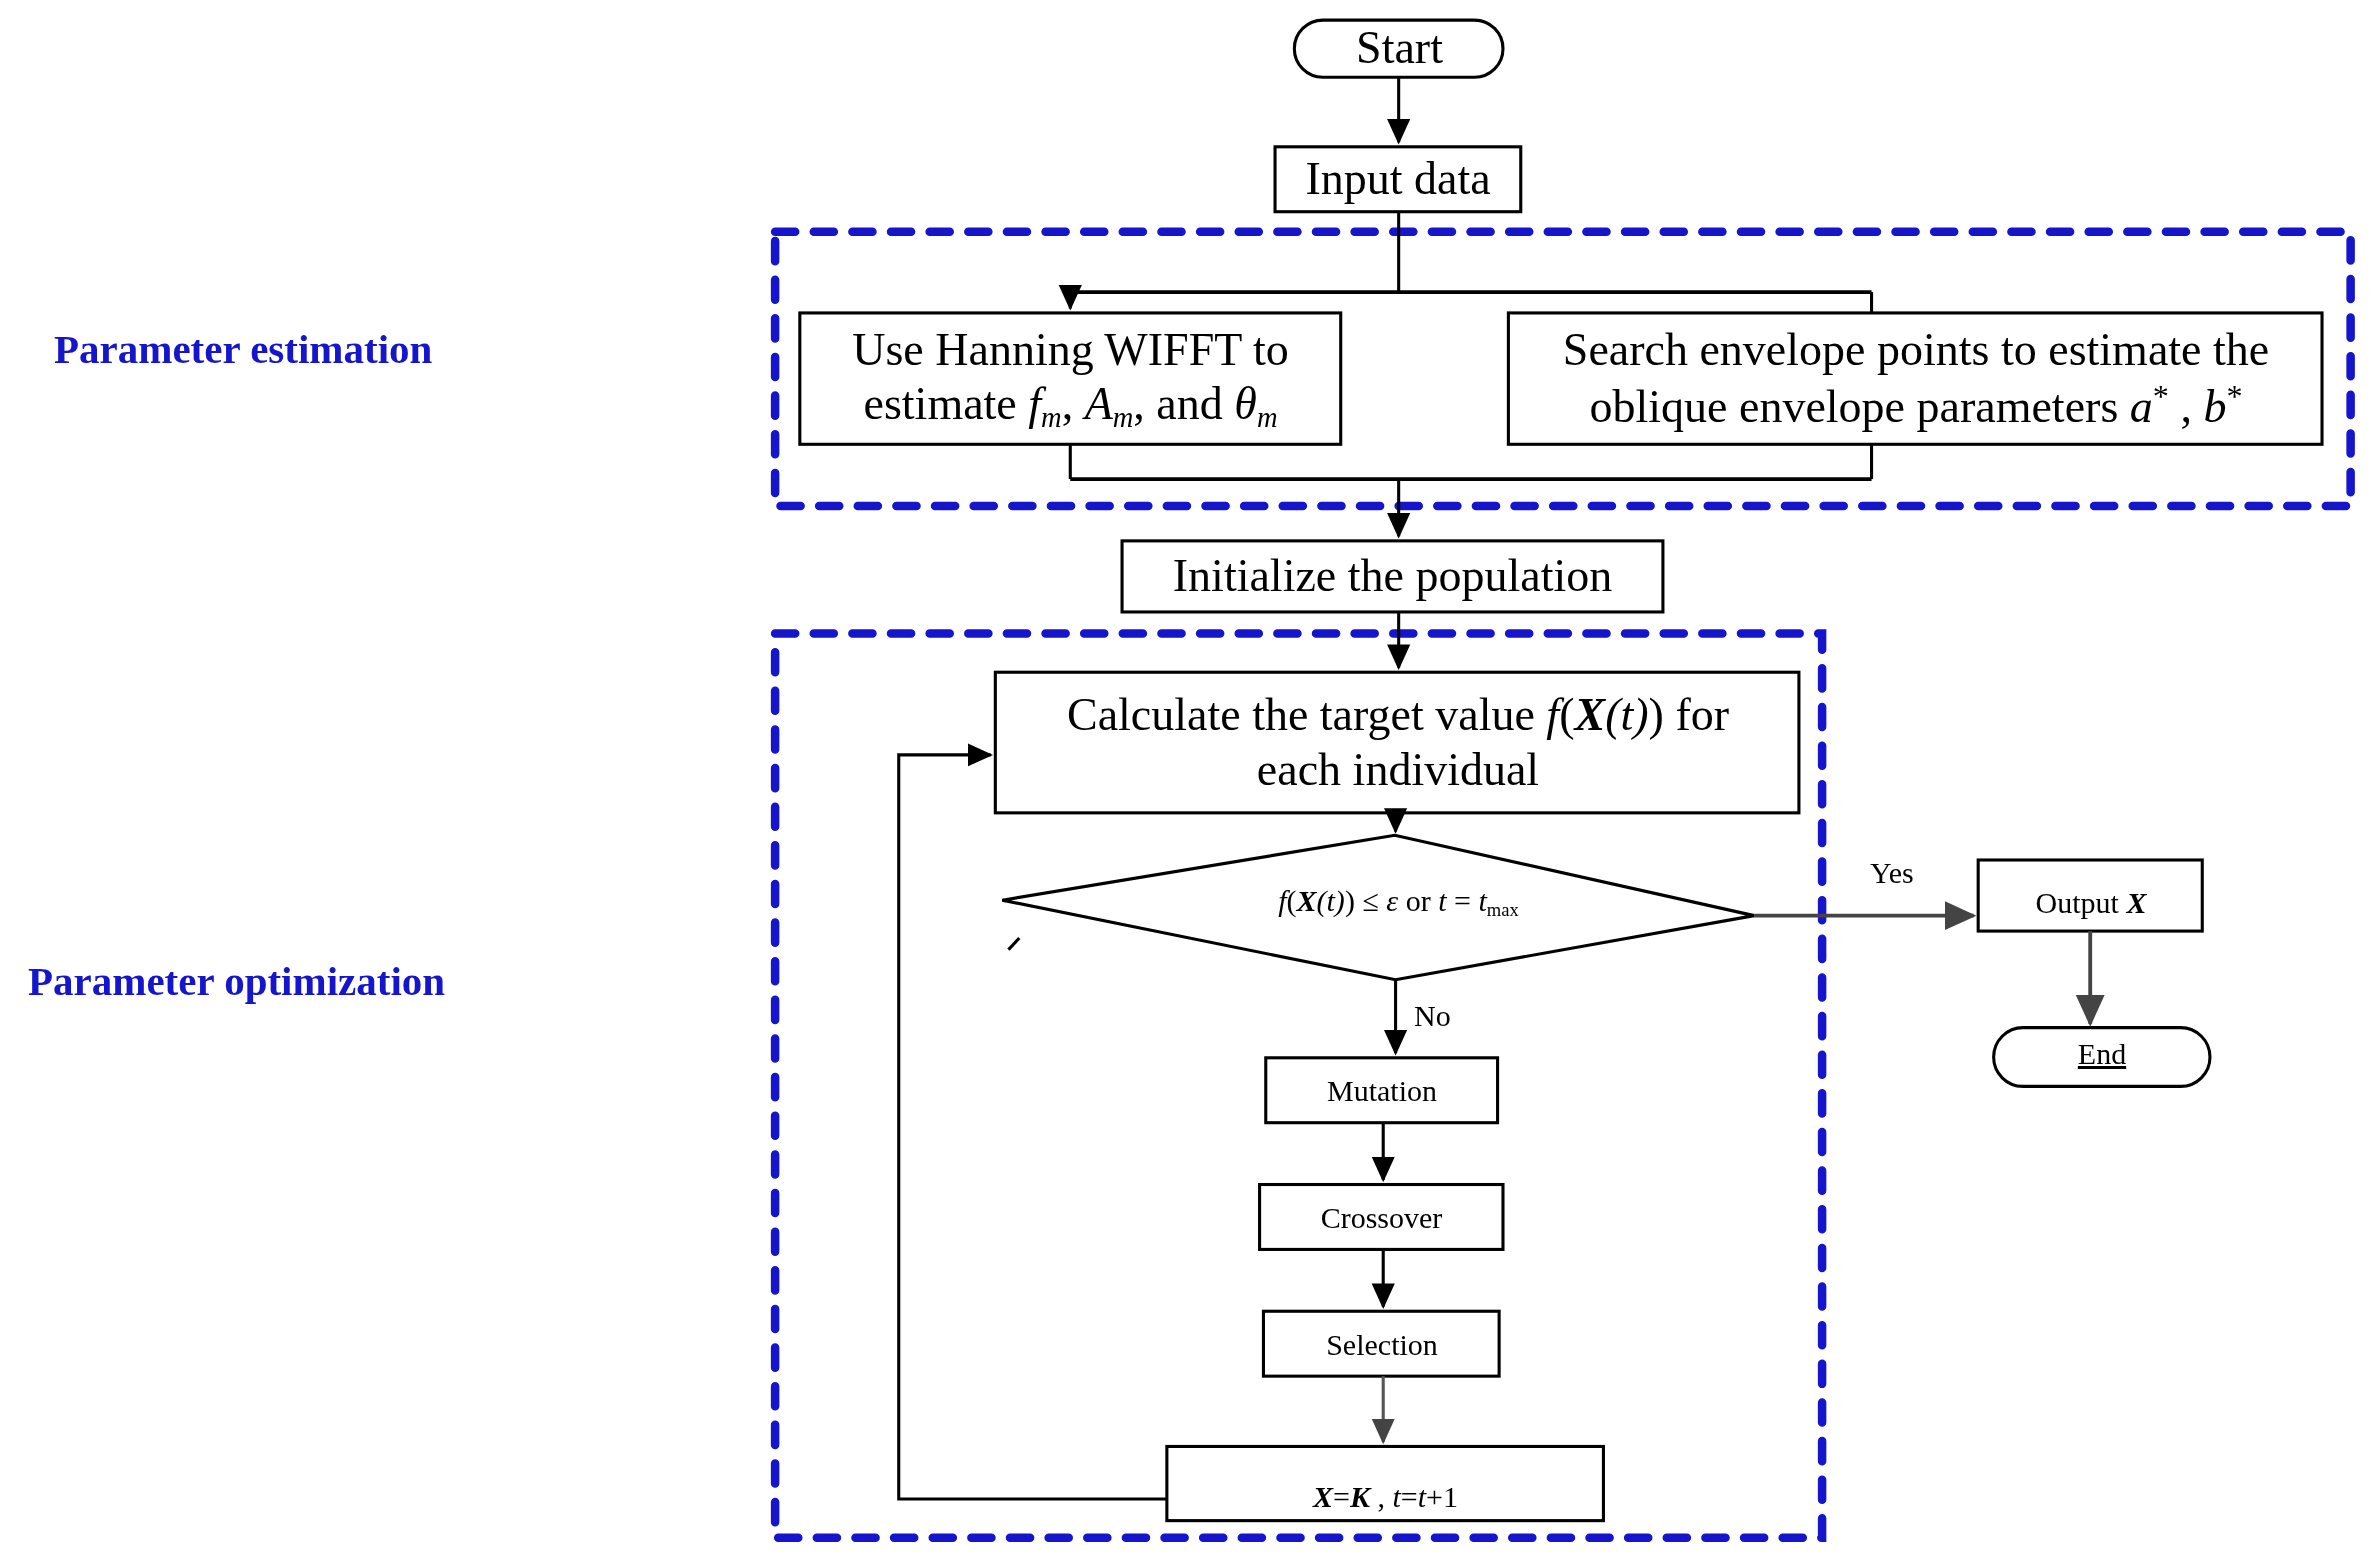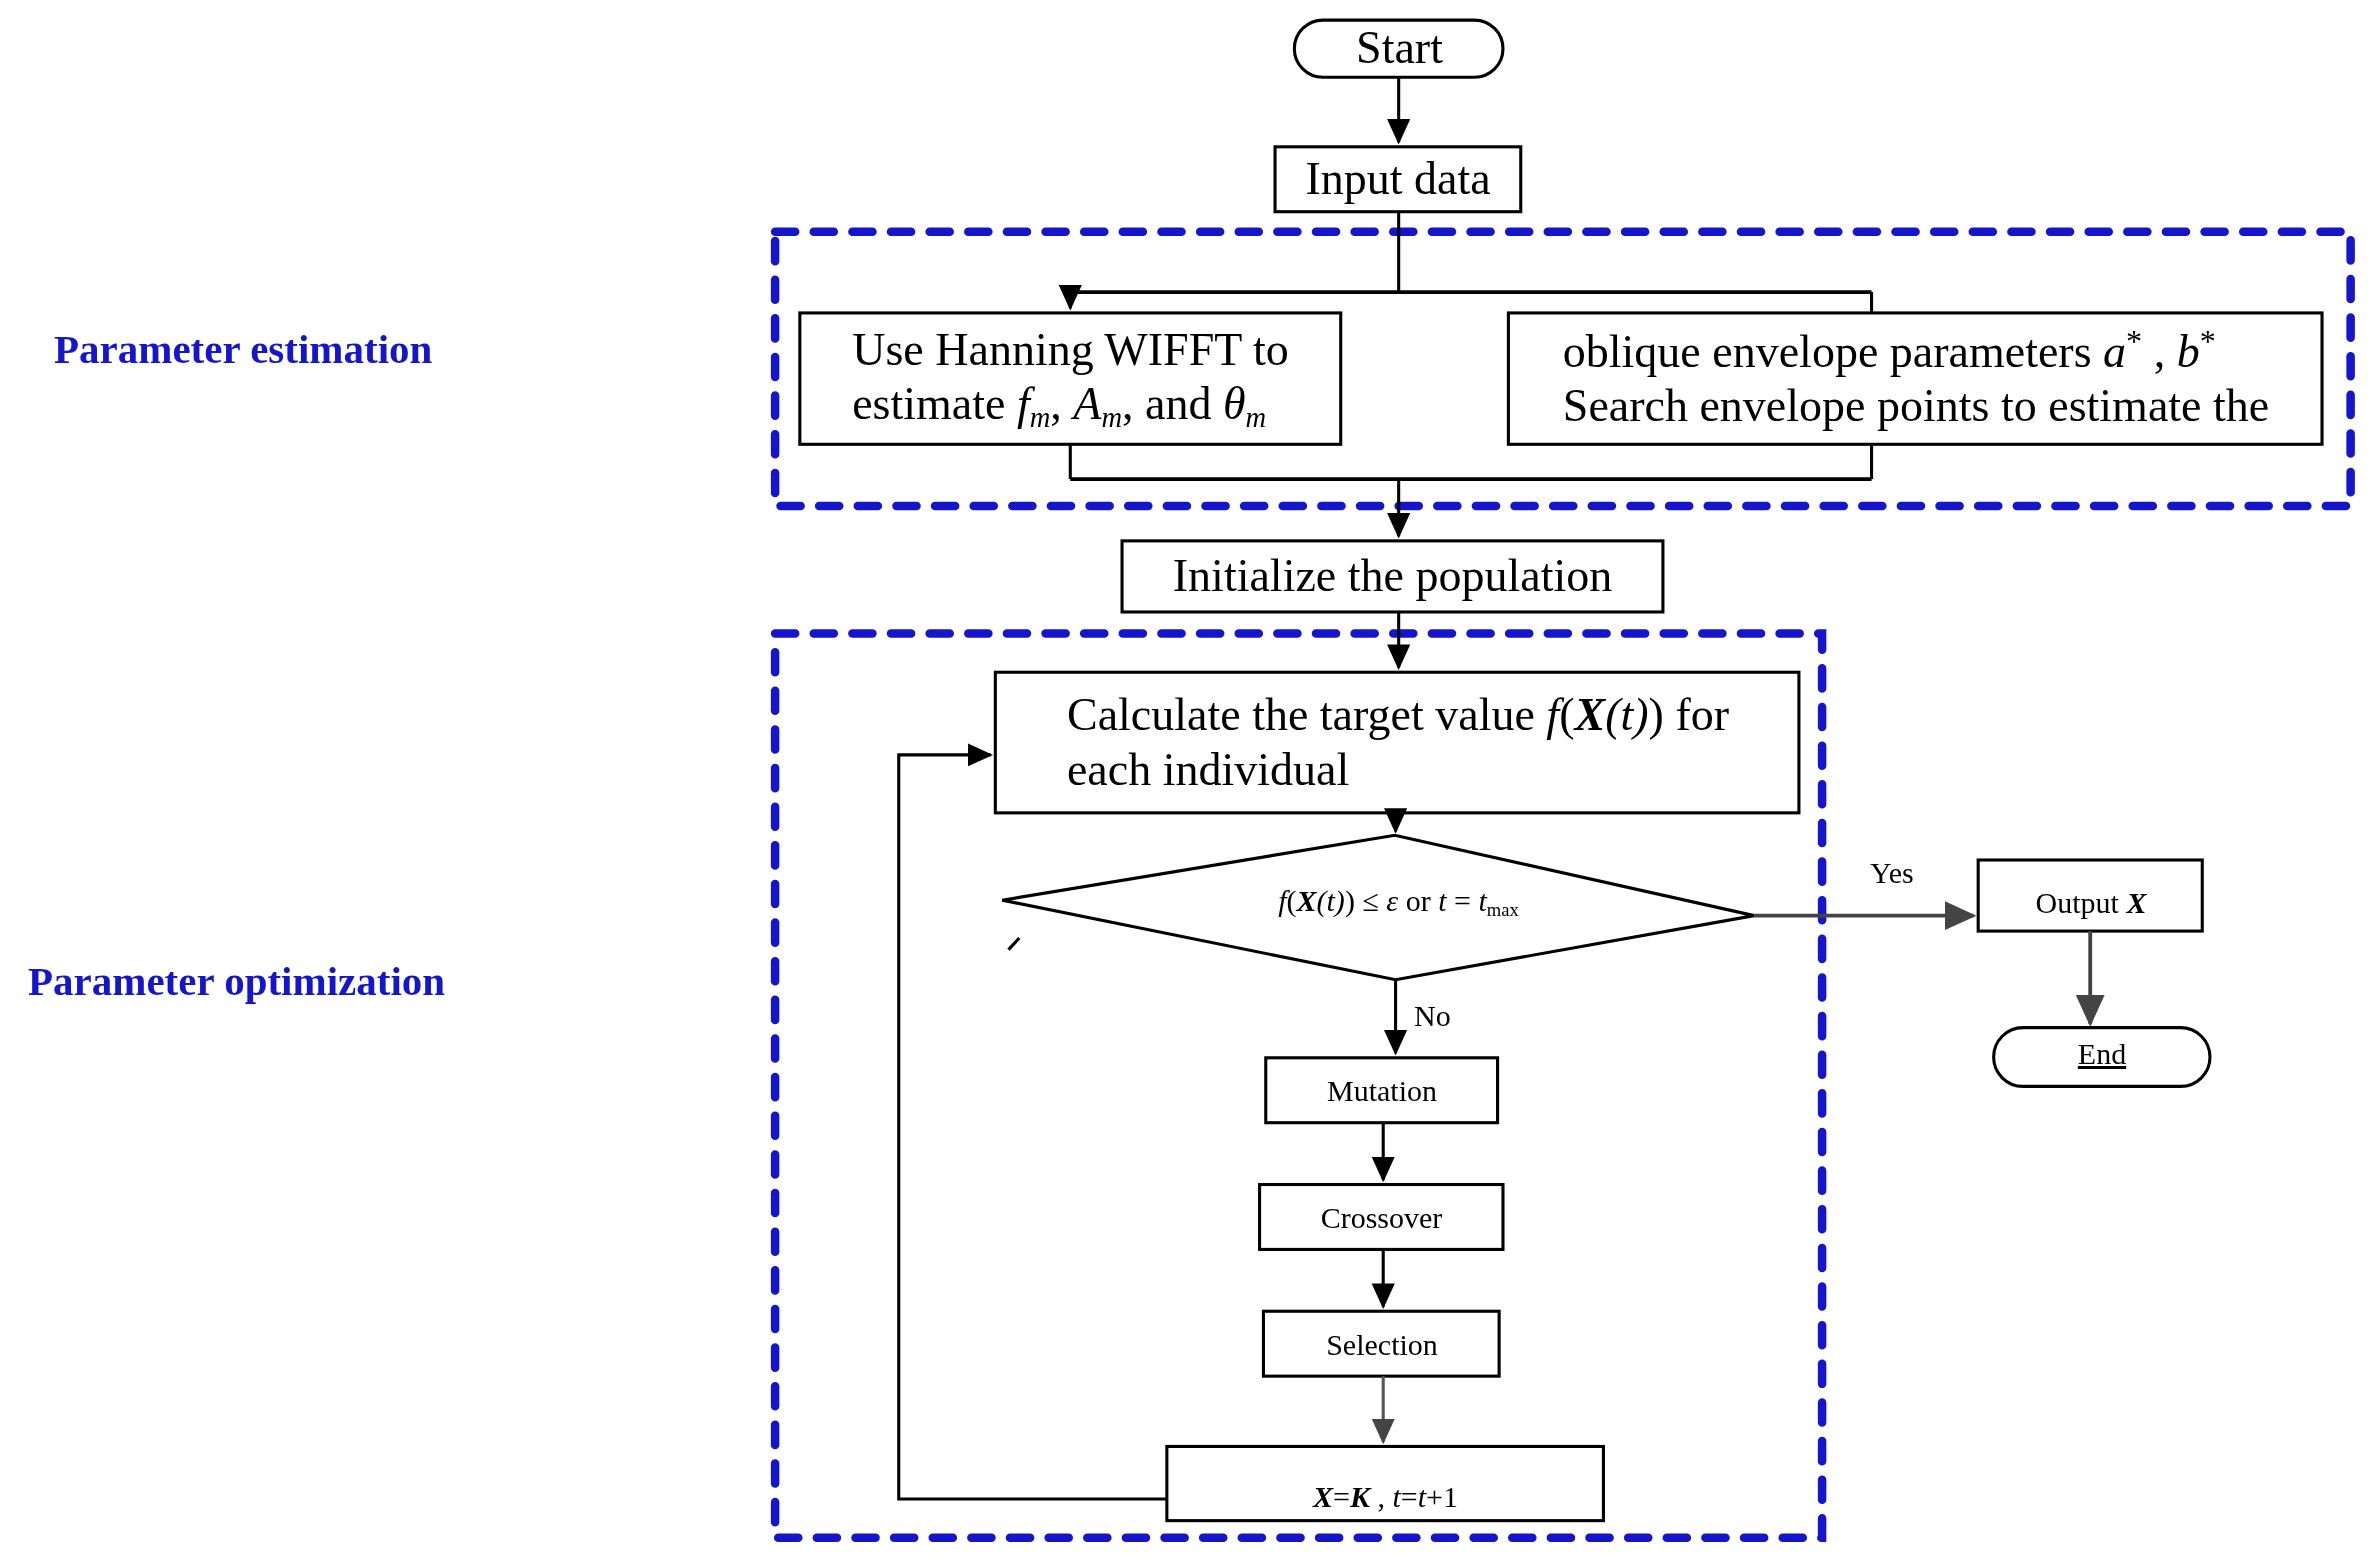--- a/index.html
+++ b/index.html
@@ -20,20 +20,21 @@
     left: 0;
     top: 0;
     width: 2377px;
     height: 1567px;
   }
   .node-label {
     position: absolute;
     display: flex;
     align-items: center;
     justify-content: center;
+    text-align: center;
     font-family: "Liberation Serif", "DejaVu Serif", serif;
     color: #000000;
     line-height: 1.18;
     pointer-events: none;
     white-space: nowrap;
   }
   .edge-label {
     position: absolute;
     font-family: "Liberation Serif", "DejaVu Serif", serif;
     color: #000000;
@@ -146,24 +147,24 @@
     <div>
       <div>Use Hanning WIFFT to</div>
       <div>
         <span>estimate </span><span class="it">f</span><sub class="m">m</sub><span>, </span><span class="it">A</span><sub class="m">m</sub><span>, and </span><span class="it">θ</span><sub class="m">m</sub>
       </div>
     </div>
   </div>
 
   <div class="node-label sz60" style="left:1509px; top:313px; width:814px; height:131px;">
     <div>
+      <div>Search envelope points  to estimate the</div>
       <div>
         <span>oblique envelope parameters </span><span class="it">a</span><sup class="s">*</sup><span> ,  </span><span class="it">b</span><sup class="s">*</sup>
       </div>
-      <div>Search envelope points  to estimate the</div>
     </div>
   </div>
 
   <div class="node-label sz60" style="left:1122px; top:541px; width:541px; height:71px;">Initialize the population</div>
 
   <div class="node-label sz60" style="left:996px; top:672px; width:804px; height:141px;">
     <div>
       <div>
         <span>Calculate the target value  </span><span class="it">f</span><span>(</span><span class="bi">X</span><span class="it">(t)</span><span>)</span><span> for</span>
       </div>

